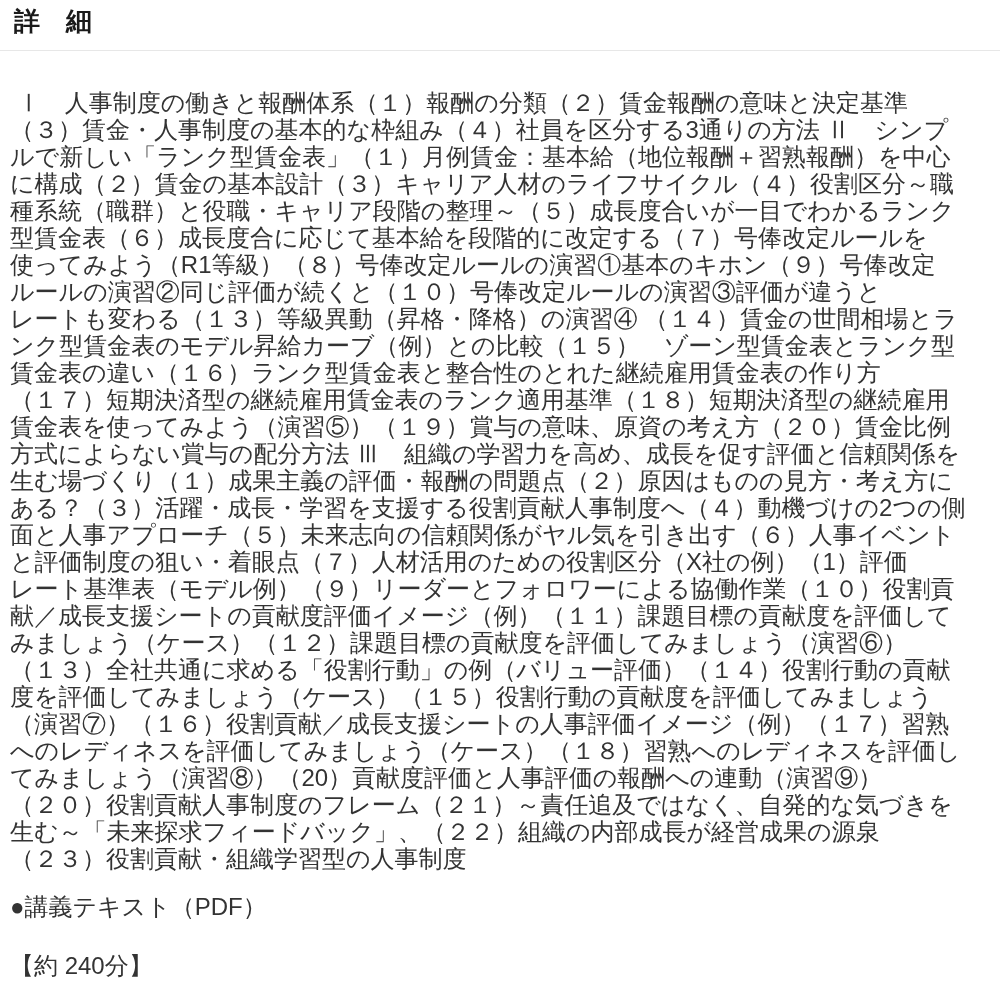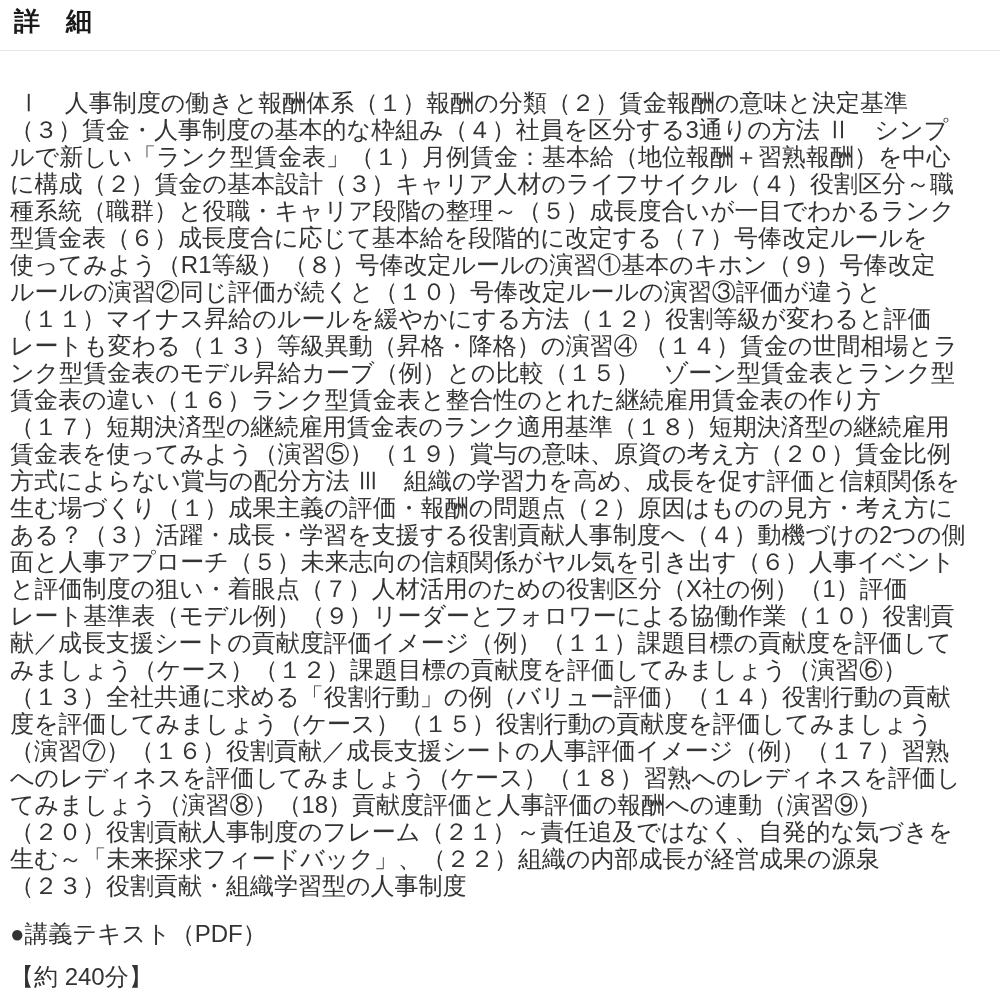--- a/index.html
+++ b/index.html
@@ -44,21 +44,21 @@
   }
   .materials {
     margin: 21px 0 4px 0;
     padding: 0 10px;
     font-size: 24px;
     line-height: 27px;
     white-space: pre;
     color: #333333;
   }
   .duration {
-    margin: 16px 0 0 0;
+    margin: 32px 0 0 0;
     padding: 0 10px;
     font-size: 24px;
     line-height: 27px;
     white-space: pre;
     color: #333333;
   }
 </style>
 </head>
 <body>
 
@@ -67,38 +67,37 @@
   <hr class="divider">
   <div class="curriculum">
       <div class="line"> Ⅰ　人事制度の働きと報酬体系（１）報酬の分類（２）賃金報酬の意味と決定基準</div>
       <div class="line">（３）賃金・人事制度の基本的な枠組み（４）社員を区分する3通りの方法 Ⅱ　シンプ</div>
       <div class="line">ルで新しい「ランク型賃金表」（１）月例賃金：基本給（地位報酬＋習熟報酬）を中心</div>
       <div class="line">に構成（２）賃金の基本設計（３）キャリア人材のライフサイクル（４）役割区分～職</div>
       <div class="line">種系統（職群）と役職・キャリア段階の整理～（５）成長度合いが一目でわかるランク</div>
       <div class="line">型賃金表（６）成長度合に応じて基本給を段階的に改定する（７）号俸改定ルールを</div>
       <div class="line">使ってみよう（R1等級）（８）号俸改定ルールの演習①基本のキホン（９）号俸改定</div>
       <div class="line">ルールの演習②同じ評価が続くと（１０）号俸改定ルールの演習③評価が違うと</div>
-      <div class="line">（１１）マイナス昇給のルールを緩やかにする方法（１２）役割等級が変わると評価</div>
       <div class="line">レートも変わる（１３）等級異動（昇格・降格）の演習④ （１４）賃金の世間相場とラ</div>
       <div class="line">ンク型賃金表のモデル昇給カーブ（例）との比較（１５）　ゾーン型賃金表とランク型</div>
       <div class="line">賃金表の違い（１６）ランク型賃金表と整合性のとれた継続雇用賃金表の作り方</div>
       <div class="line">（１７）短期決済型の継続雇用賃金表のランク適用基準（１８）短期決済型の継続雇用</div>
       <div class="line">賃金表を使ってみよう（演習⑤）（１９）賞与の意味、原資の考え方（２０）賃金比例</div>
       <div class="line">方式によらない賞与の配分方法 Ⅲ　組織の学習力を高め、成長を促す評価と信頼関係を</div>
       <div class="line">生む場づくり（１）成果主義の評価・報酬の問題点（２）原因はものの見方・考え方に</div>
       <div class="line">ある？（３）活躍・成長・学習を支援する役割貢献人事制度へ（４）動機づけの2つの側</div>
       <div class="line">面と人事アプローチ（５）未来志向の信頼関係がヤル気を引き出す（６）人事イベント</div>
       <div class="line">と評価制度の狙い・着眼点（７）人材活用のための役割区分（X社の例）（1）評価</div>
       <div class="line">レート基準表（モデル例）（９）リーダーとフォロワーによる協働作業（１０）役割貢</div>
       <div class="line">献／成長支援シートの貢献度評価イメージ（例）（１１）課題目標の貢献度を評価して</div>
       <div class="line">みましょう（ケース）（１２）課題目標の貢献度を評価してみましょう（演習⑥）</div>
       <div class="line">（１３）全社共通に求める「役割行動」の例（バリュー評価）（１４）役割行動の貢献</div>
       <div class="line">度を評価してみましょう（ケース）（１５）役割行動の貢献度を評価してみましょう</div>
       <div class="line">（演習⑦）（１６）役割貢献／成長支援シートの人事評価イメージ（例）（１７）習熟</div>
       <div class="line">へのレディネスを評価してみましょう（ケース）（１８）習熟へのレディネスを評価し</div>
-      <div class="line">てみましょう（演習⑧）（18）貢献度評価と人事評価の報酬への連動（演習⑨）</div>
+      <div class="line">てみましょう（演習⑧）（20）貢献度評価と人事評価の報酬への連動（演習⑨）</div>
       <div class="line">（２０）役割貢献人事制度のフレーム（２１）～責任追及ではなく、自発的な気づきを</div>
       <div class="line">生む～「未来探求フィードバック」、（２２）組織の内部成長が経営成果の源泉</div>
       <div class="line">（２３）役割貢献・組織学習型の人事制度</div>
     </div>
   <p class="materials">●講義テキスト（PDF）</p>
   <p class="duration">【約 240分】</p>
 </div>
 
 </body></html>

